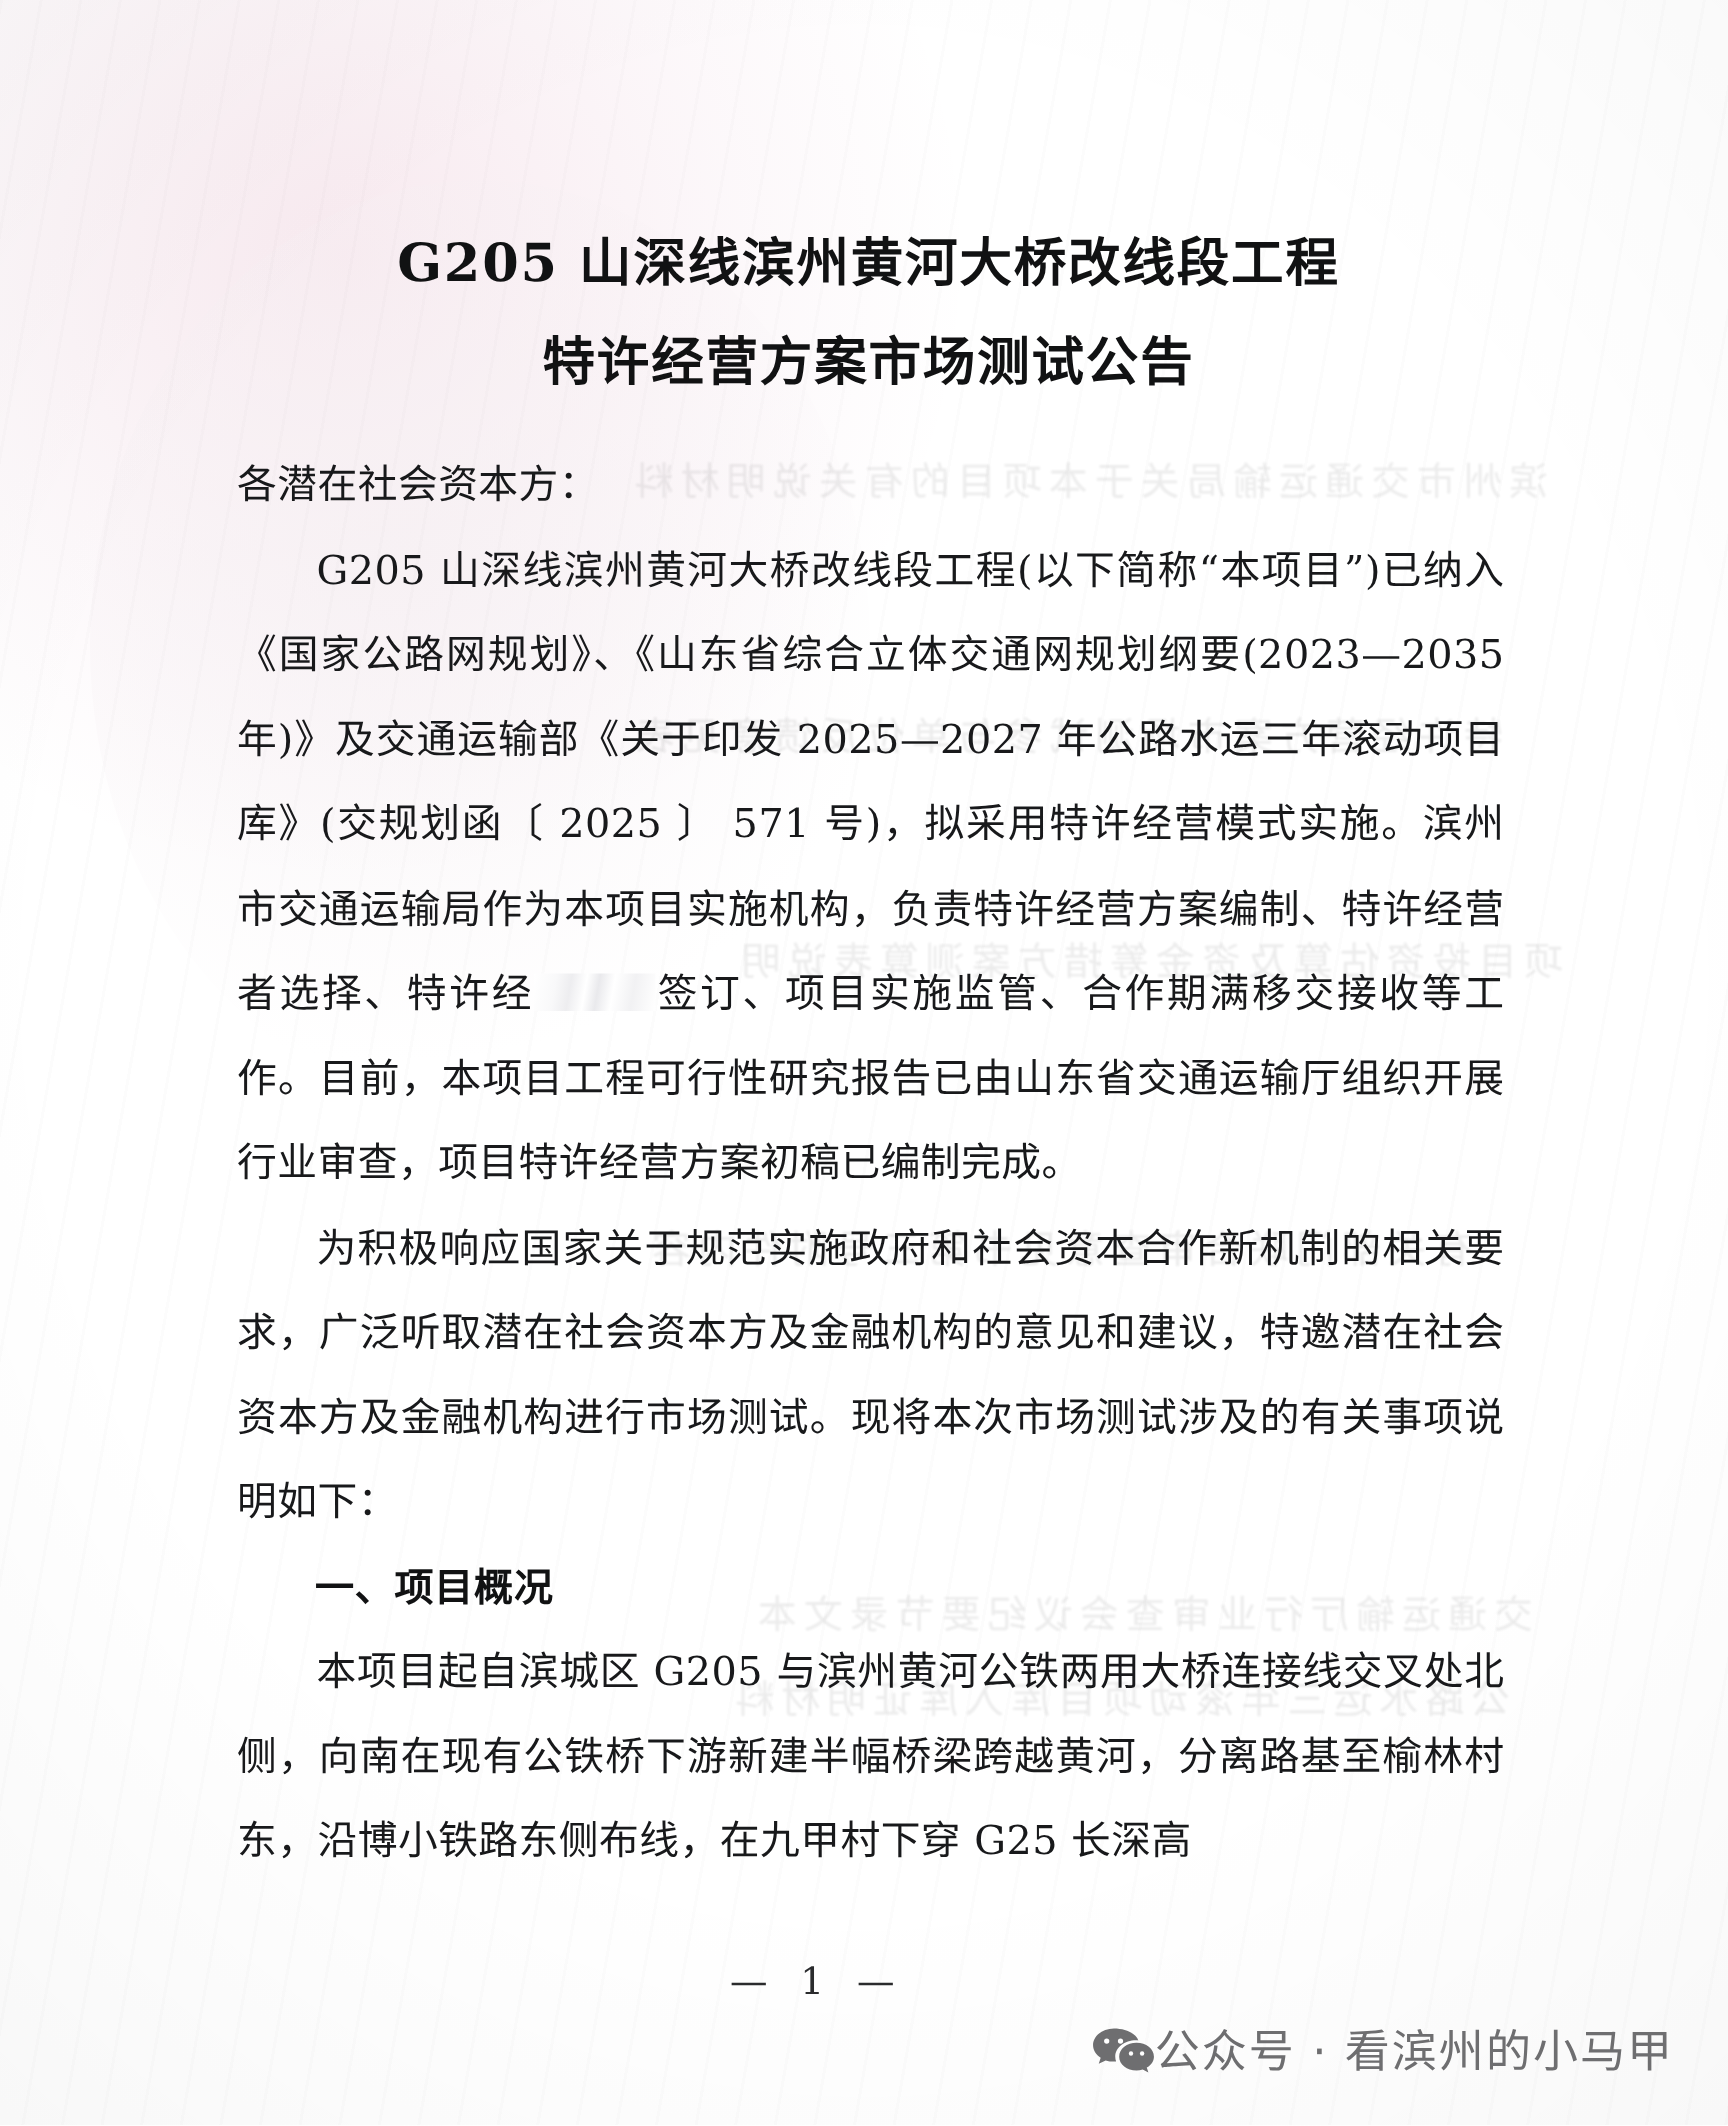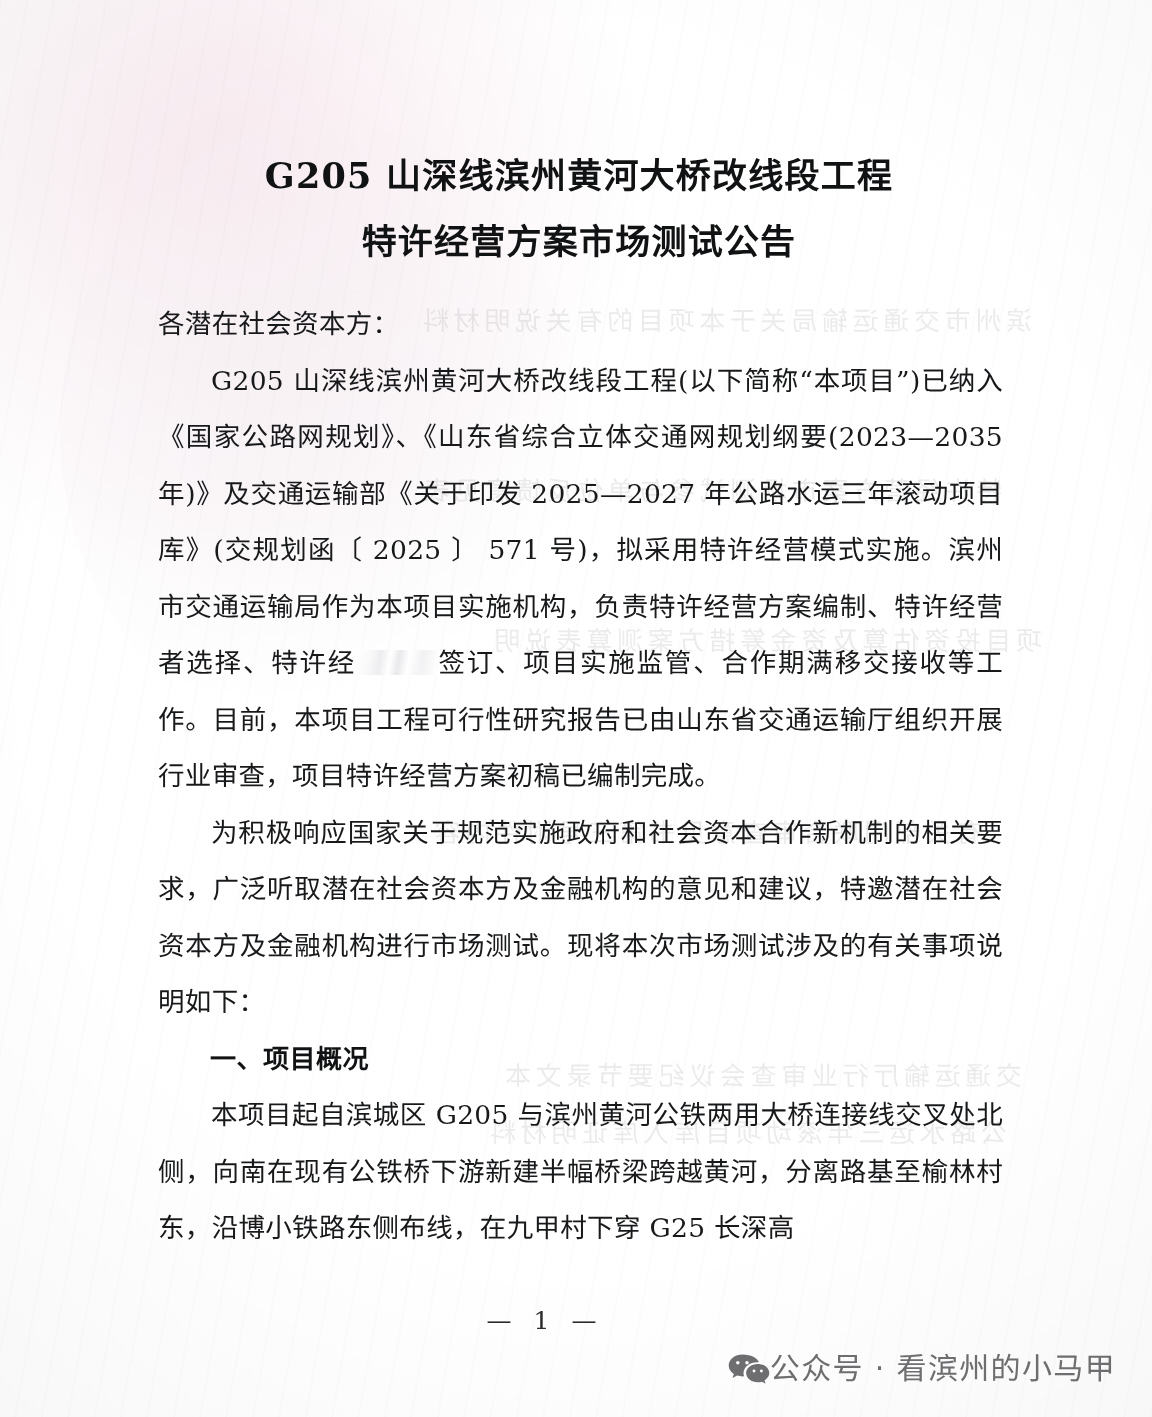--- a/index.html
+++ b/index.html
@@ -187,21 +187,21 @@
     color: #2a2b2d;
     letter-spacing: 0.28em;
   }
 
   
   .footer {
     position: absolute;
     right: 36px;
     top: 1352px;
     display: flex;
-    align-items: center;
+    align-items: flex-start;
   }
   .wechat-icon {
     width: 42px;
     height: 30px;
     display: block;
     flex: 0 0 auto;
   }
   .footer-text {
     font-family: "DejaVu Sans", "Liberation Sans", sans-serif;
     font-size: 30px;

